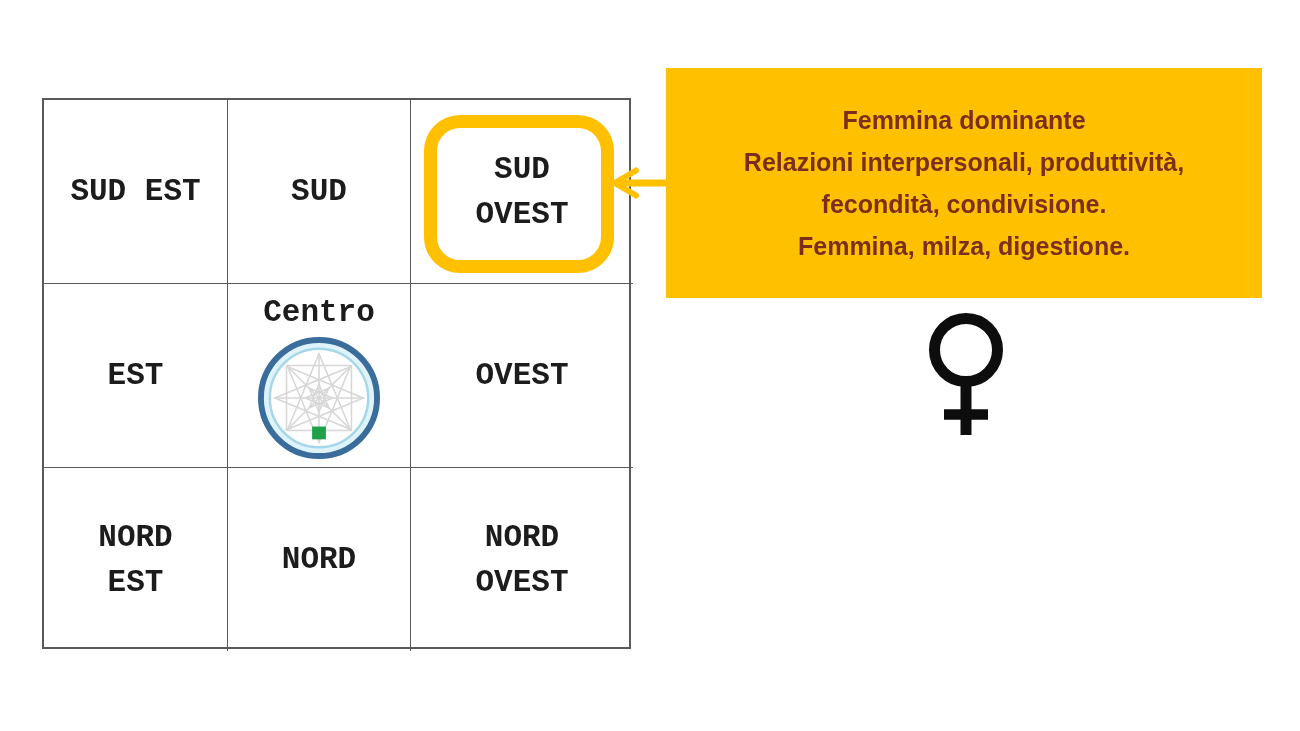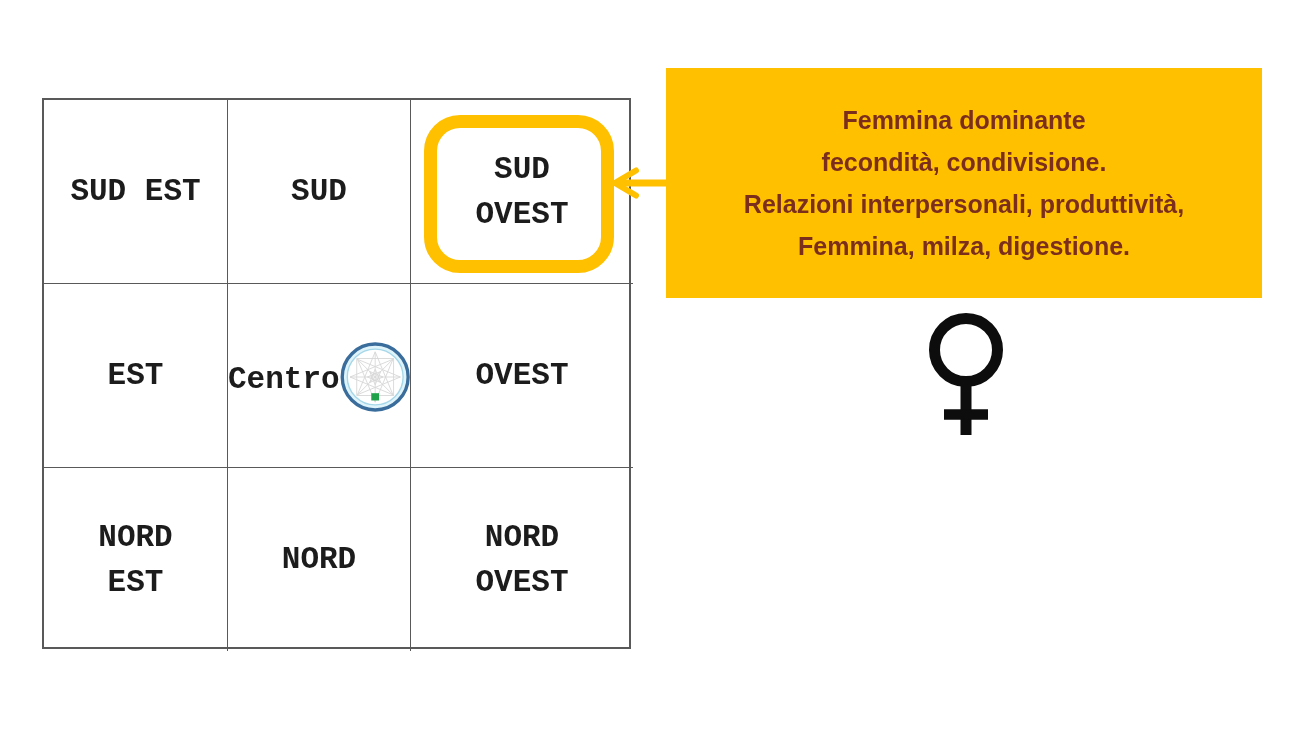--- a/index.html
+++ b/index.html
@@ -36,21 +36,21 @@
   }
 
   
   .highlight-ring {
     position: absolute; left: 13px; top: 15px; right: 19px; bottom: 10px;
     border: 13px solid #FFC000; border-radius: 36px;
     z-index: 1; pointer-events: none;
   }
 
   
-  .cell-centro { flex-direction: row; justify-content: flex-start; }
+  .cell-centro { flex-direction: column; justify-content: flex-start; }
   .cell-centro .cell-label { line-height: 40px; margin-top: 9px; }
   .centro-icon { width: 124px; height: 124px; margin-top: 3px; }
 
   
   .callout {
     position: absolute; left: 666px; top: 68px; width: 596px; height: 230px;
     background: #FFC000;
     display: flex; flex-direction: column; align-items: center; justify-content: center;
     text-align: center;
   }
@@ -146,22 +146,22 @@
 
   </div>
 
   <svg class="callout-arrow" viewBox="0 0 61 34">
     <path d="M61,17 L12,17" stroke="#FFC000" stroke-width="7" fill="none"></path>
     <path d="M29,4.5 L8,17 L29,29.5" stroke="#FFC000" stroke-width="6" fill="none" stroke-linecap="round" stroke-linejoin="miter"></path>
   </svg>
 
   <div class="callout">
     <div class="callout-line">Femmina dominante</div>
+    <div class="callout-line">Relazioni interpersonali, produttività,</div>
     <div class="callout-line">fecondità, condivisione.</div>
-    <div class="callout-line">Relazioni interpersonali, produttività,</div>
     <div class="callout-line">Femmina, milza, digestione.</div>
   </div>
 
   <svg class="female-symbol" viewBox="0 0 96 140">
     <circle cx="48" cy="46" r="31.5" stroke="#0d0d0d" stroke-width="11" fill="none"></circle>
     <line x1="48" y1="77" x2="48" y2="131" stroke="#0d0d0d" stroke-width="11"></line>
     <line x1="26" y1="110.5" x2="70" y2="110.5" stroke="#0d0d0d" stroke-width="10.5"></line>
   </svg>
 
 </div>

